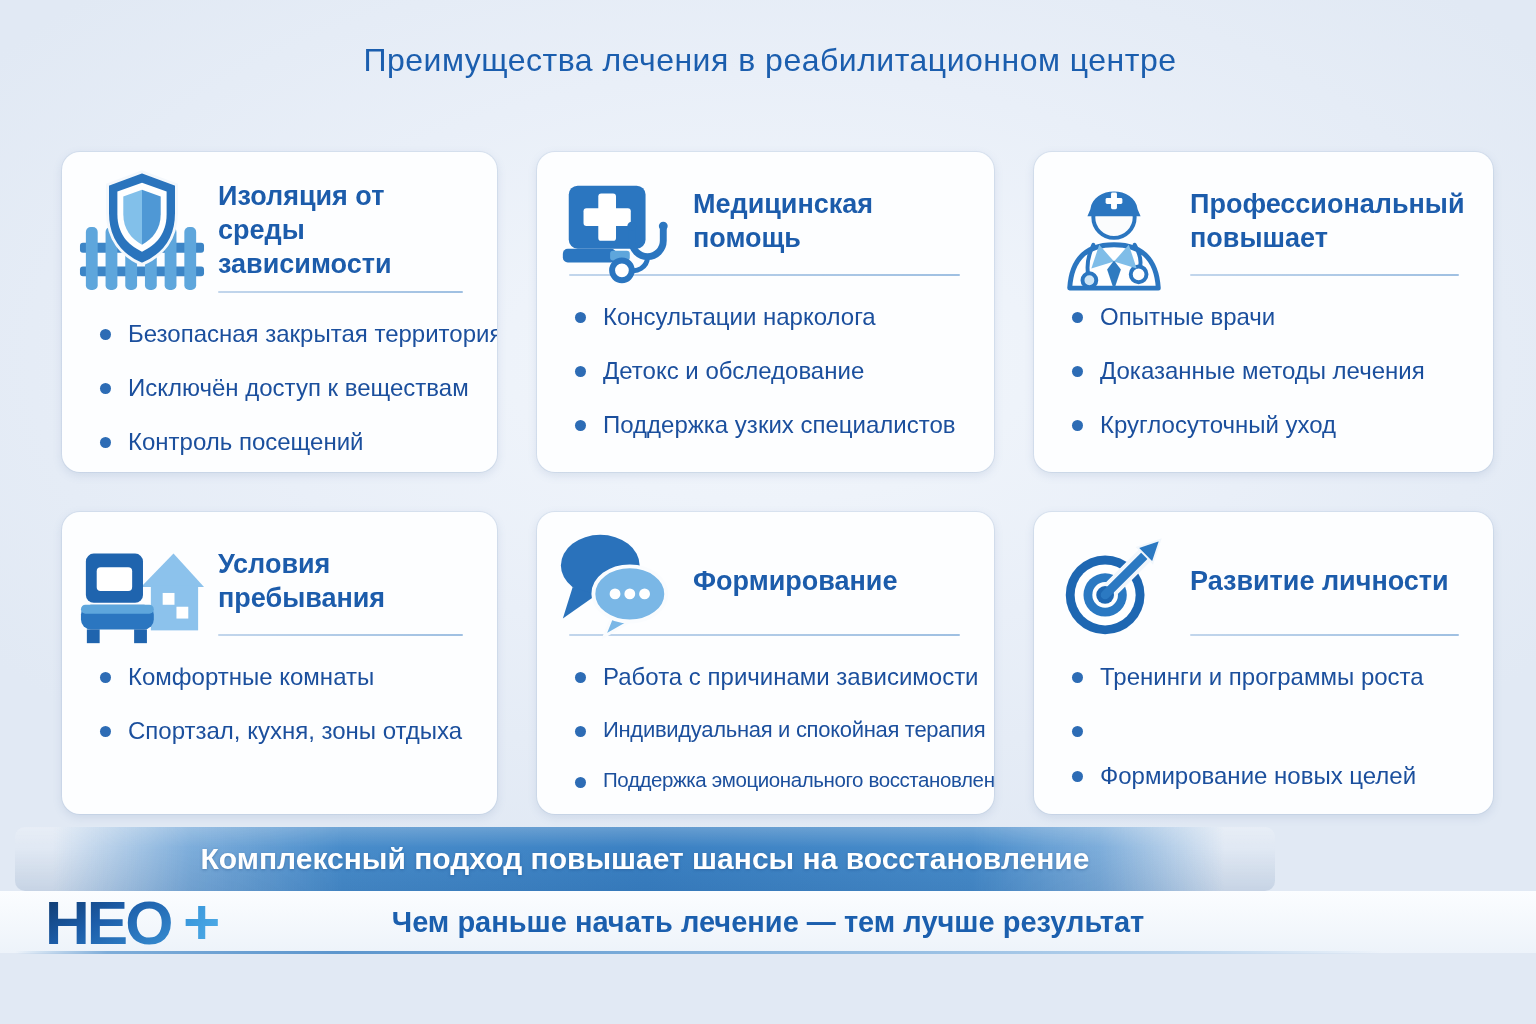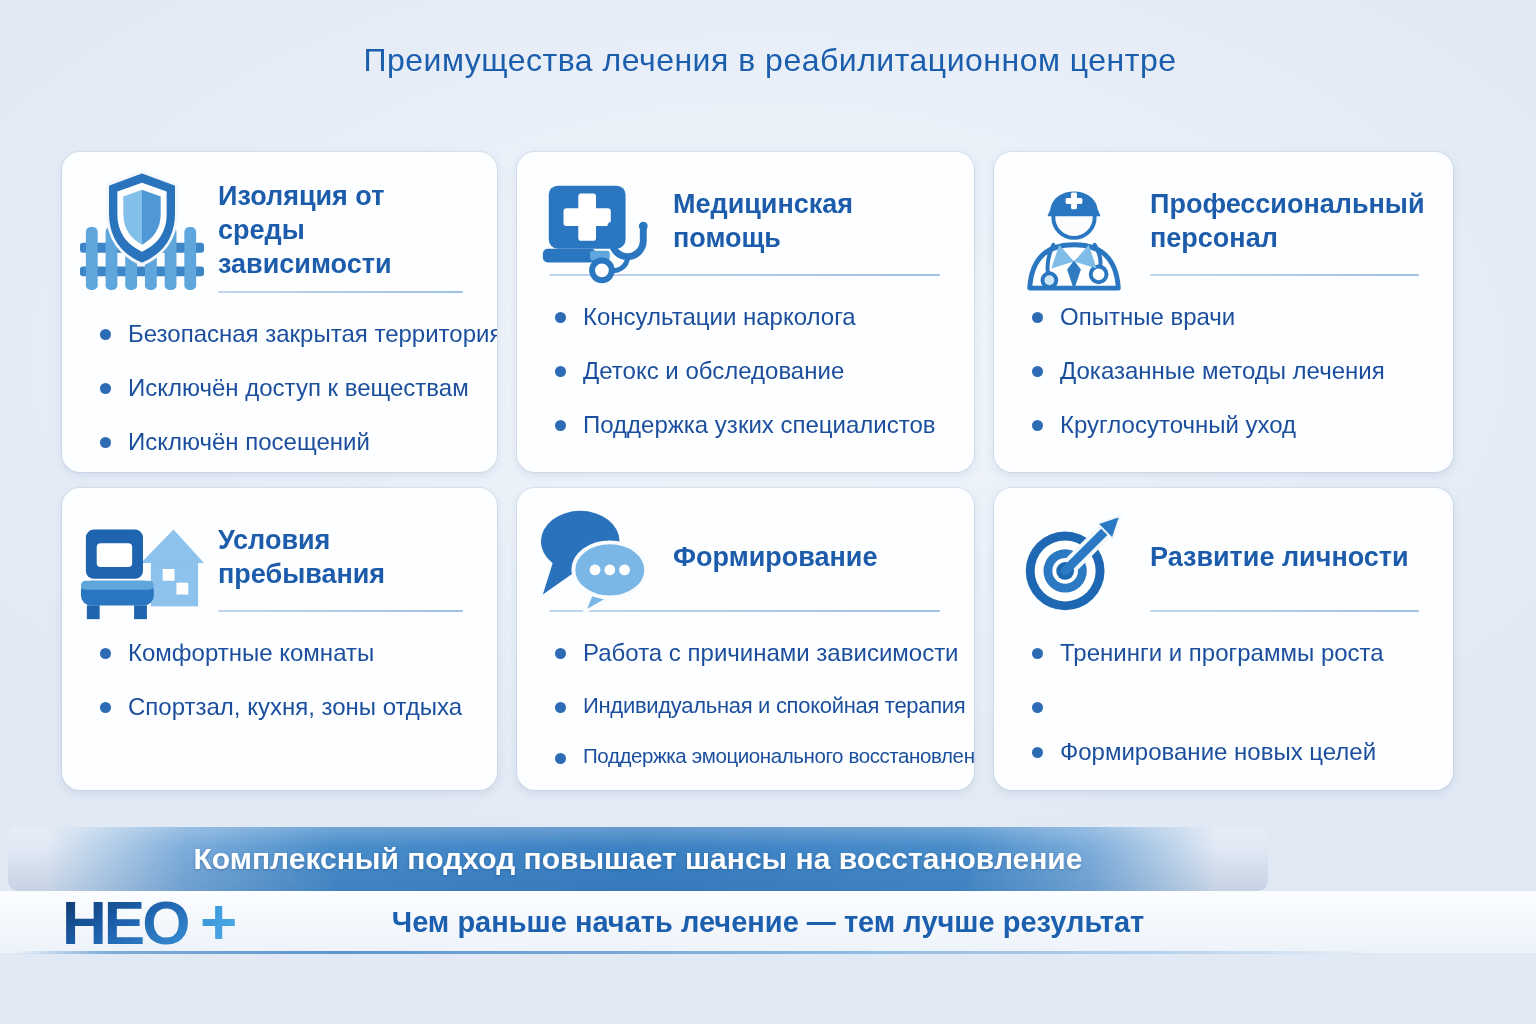--- a/index.html
+++ b/index.html
@@ -8,60 +8,60 @@
     font-family:"Liberation Sans","DejaVu Sans",sans-serif;
     background:radial-gradient(ellipse 950px 520px at 50% 35%, #f3f7fc 0%, #e9eff8 55%, #e1e9f4 100%);
   }
   .page-title{
     position:absolute;top:40px;left:0;width:100%;margin:2px;text-align:center;
     font-size:32px;font-weight:normal;color:#1b5eae;letter-spacing:.5px;
   }
   .cards{
     position:absolute;top:152px;left:62px;width:1391px;
     display:grid;grid-template-columns:435px 457px 459px;grid-template-rows:320px 302px;
-    column-gap:20px;row-gap:16px;
+    column-gap:20px;row-gap:16px;gap:40px;
   }
   .card{
     background:#fdfeff;border-radius:18px;position:relative;overflow:hidden;
     box-shadow:0 3px 10px rgba(100,130,170,.18), 0 0 0 1px rgba(190,205,225,.35);
     padding:20px 26px 0;
   }
   .icon-box{position:absolute;top:14px;left:16px;width:128px;height:128px;}
   .icon-box svg{width:100%;height:100%;display:block;}
   .title-wrap{margin:8px 4px 0 130px;min-height:84px;display:flex;align-items:center;}
   .card-title{font-size:27px;line-height:1.25;font-weight:bold;color:#1c5cab;}
   .divider{height:2px;border-radius:1px;margin:10px 8px 0 130px;
     background:linear-gradient(90deg,#c2d6ec,#9fc0e2);}
   .card.mid .divider{margin-left:6px;}
   .bullets{list-style:none;margin:27px 0 0;padding:0 0 0 12px;}
   .bullets li{display:flex;margin-bottom:25px;}
   .dot{flex:none;width:11px;height:11px;border-radius:50%;background:#2d6cb5;margin:9px 17px 0 0;}
   .txt{font-size:24px;color:#1b4f9d;line-height:1.2;white-space:nowrap;}
   .txt.sm{font-size:22px;letter-spacing:-.3px;}
   .txt.xs{font-size:20.5px;letter-spacing:-.4px;}
   .banner{
-    position:absolute;top:827px;left:8px;width:1260px;height:64px;
+    position:absolute;top:827px;left:15px;width:1260px;height:64px;
     background:
       linear-gradient(180deg, rgba(255,255,255,.22) 0%, rgba(255,255,255,0) 32%, rgba(10,60,120,.12) 100%),
       linear-gradient(90deg, rgba(110,165,215,0) 3%, rgba(100,158,212,.8) 14%, #488cca 26%, #3b81c3 50%, #488cca 76%, rgba(100,158,212,.8) 86%, rgba(110,165,215,0) 96%);
     border-radius: 10px;
   }
   .banner-text{
     line-height:64px;text-align:center;color:#ffffff;font-size:30px;font-weight:bold;
     text-shadow:0 1px 3px rgba(20,70,130,.4);
   }
   .footer-band{
     position:absolute;top:891px;left:0;width:1536px;height:62px;
     background:linear-gradient(180deg,#fbfdff 0%, #f3f7fc 60%, #edf3fa 100%);
   }
   .footer-line{
     position:absolute;top:951px;left:0;width:1536px;height:3px;
     background:linear-gradient(90deg, rgba(120,170,215,0) 1%, #7eadd9 7%, #5d96cd 22%, #86b4de 50%, #b7d2ec 76%, rgba(150,190,225,0) 90%);
   }
-  .logo{position:absolute;top:894px;left:62px;}
+  .logo{position:absolute;top:894px;left:45px;}
   .tagline{
     position:absolute;top:891px;left:0;width:1536px;height:62px;line-height:62px;
     text-align:center;font-size:29px;font-weight:bold;color:#1b5fae;
   }
 </style>
 </head>
 <body>
 
 <h1 class="page-title">Преимущества лечения в реабилитационном центре</h1>
 
@@ -99,21 +99,21 @@
       <li>
           <span class="dot"></span>
           <span class="txt">Безопасная закрытая территория</span>
         </li>
       <li>
           <span class="dot"></span>
           <span class="txt">Исключён доступ к веществам</span>
         </li>
       <li>
           <span class="dot"></span>
-          <span class="txt">Исключён посещений</span>
+          <span class="txt">Контроль посещений</span>
         </li>
     </ul>
   </div>
 
   <div class="card mid">
     <div class="icon-box">
       <svg viewBox="0 0 130 130">
         <rect x="10" y="84" width="54" height="14" rx="5" fill="#2b76c0"></rect>
         <rect x="58" y="86" width="20" height="10" rx="3" fill="#5ea6dc"></rect>
         <rect x="16" y="20" width="78" height="64" rx="9" fill="#2b76c0"></rect>
@@ -157,21 +157,21 @@
         <path d="M50 80 L65 97 L42 104 Z" fill="#7fbde8"></path>
         <path d="M80 80 L65 97 L88 104 Z" fill="#7fbde8"></path>
         <path d="M65 96 L72 105 L65 126 L58 105 Z" fill="#2f7bc0"></path>
         <circle cx="65" cy="52" r="21" fill="#fbfcfd" stroke="#2b76c0" stroke-width="4"></circle>
         <path d="M41 44 C44 20 86 20 89 44 L92 51 H38 Z" fill="#2b76c0"></path>
         <rect x="62" y="27" width="6" height="17" rx="1.5" fill="#ffffff"></rect>
         <rect x="56.5" y="32.5" width="17" height="6" rx="1.5" fill="#ffffff"></rect>
       </svg>
     </div>
     <div class="title-wrap">
-        <div class="card-title">Профессиональный персонал</div>
+        <div class="card-title">Профессиональный повышает</div>
       </div>
     <div class="divider"></div>
     <ul class="bullets">
       <li>
           <span class="dot"></span>
           <span class="txt">Опытные врачи</span>
         </li>
       <li>
           <span class="dot"></span>
           <span class="txt">Доказанные методы лечения</span>

